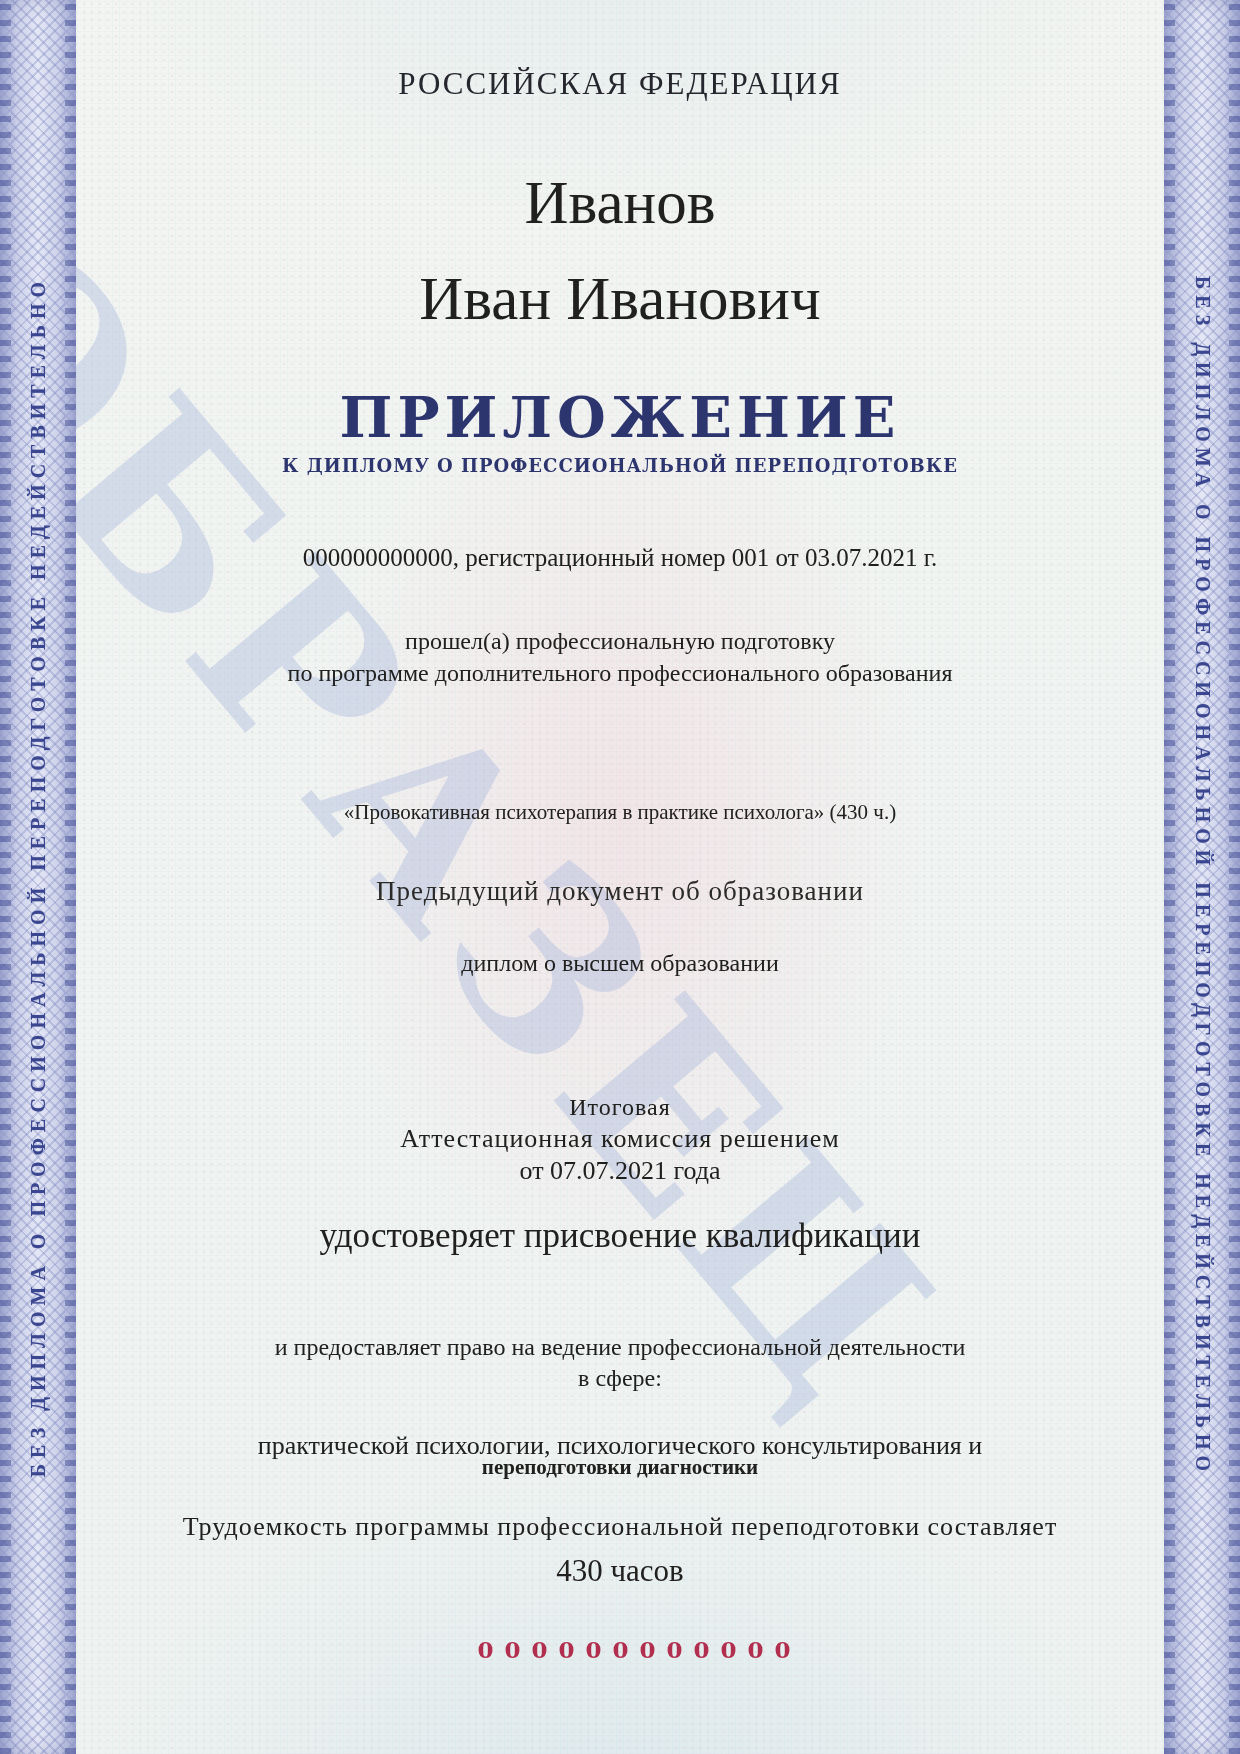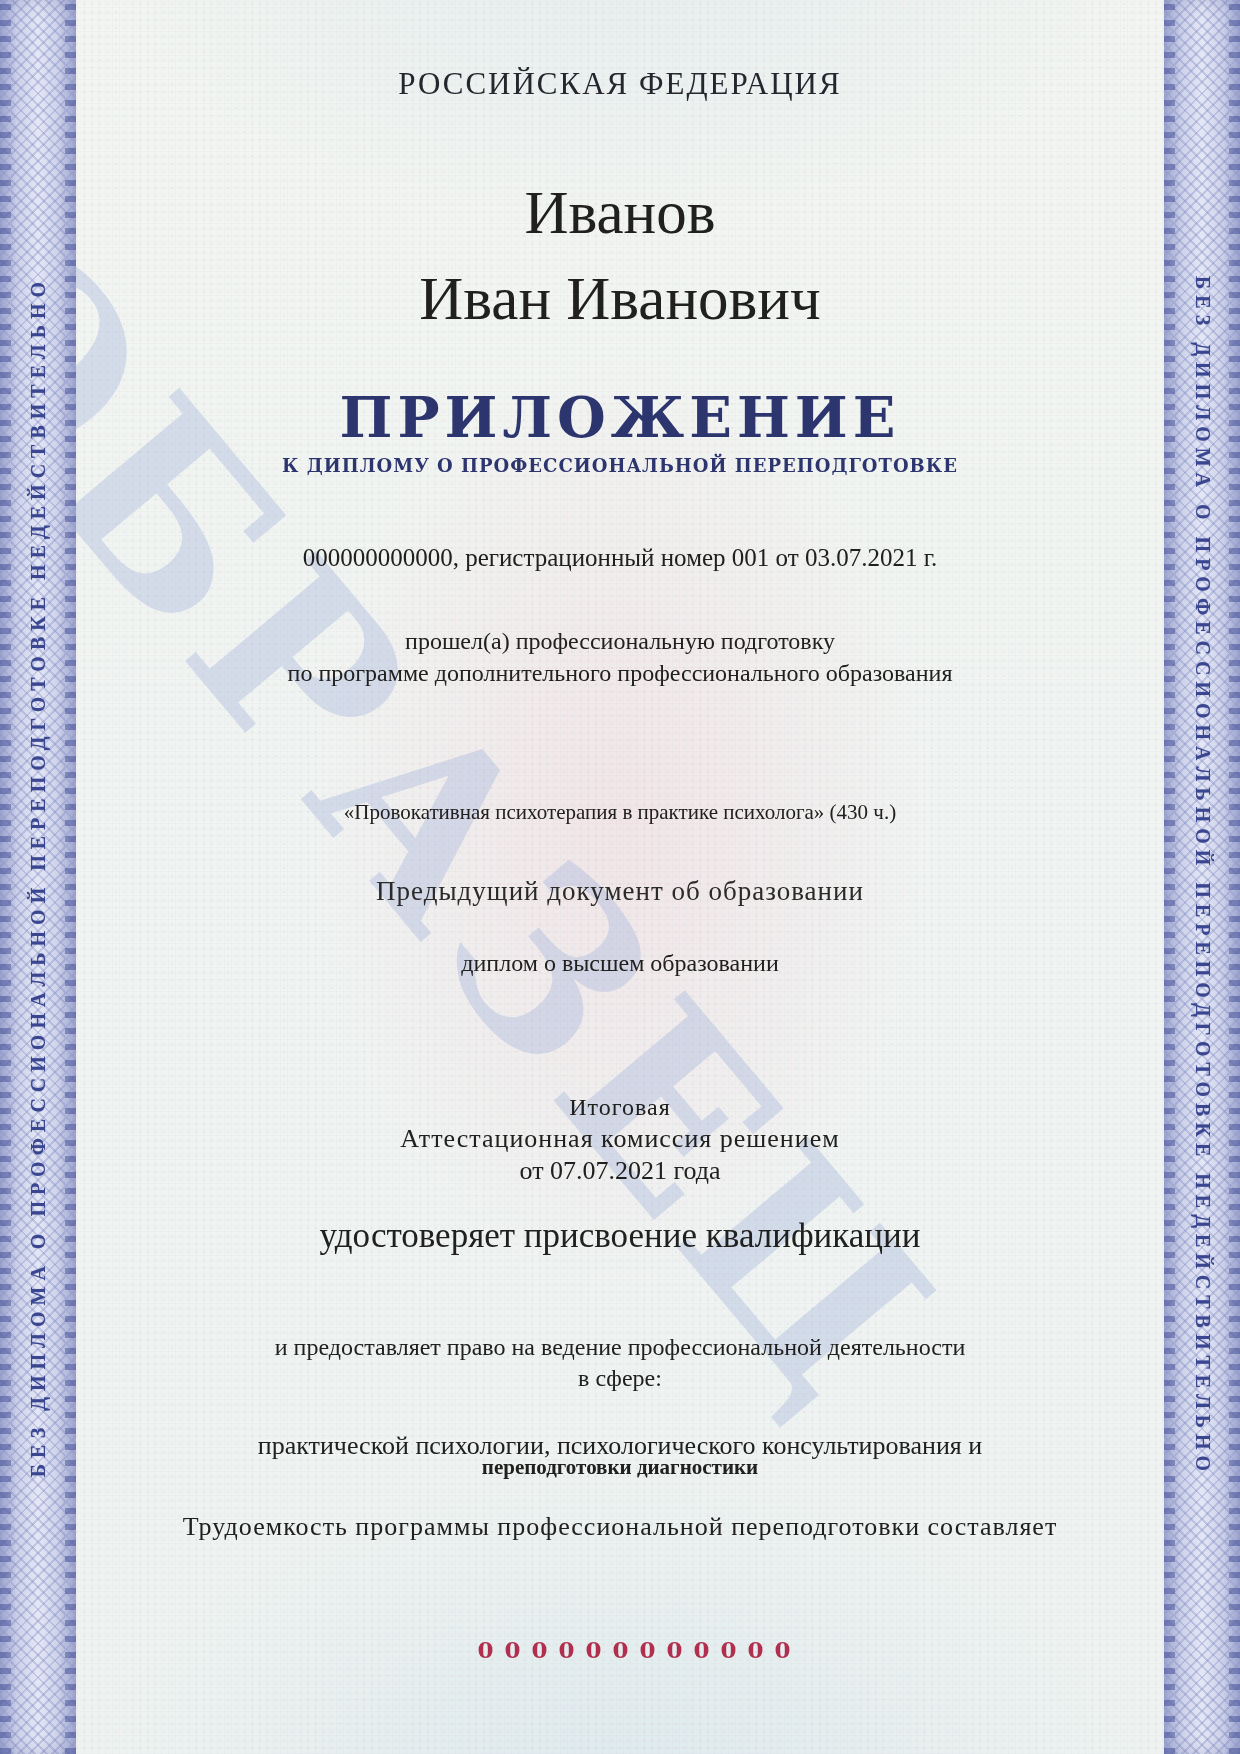--- a/index.html
+++ b/index.html
@@ -65,21 +65,21 @@
     text-shadow:0 0 1px rgba(58,70,144,0.4);
     white-space:nowrap;
   }
   .band-left .band-text { transform: rotate(180deg); }
 
   
   .content { position:absolute; inset:0; z-index:3; }
   .line { position:absolute; left:76px; right:76px; text-align:center; color:#20201f; }
 
   .country-header  { top:66px;  font-size:31px; letter-spacing:2px; color:#26262e; }
-  .holder-surname  { top:178px; font-size:61px; }
+  .holder-surname  { top:168px; font-size:61px; }
   .holder-name     { top:252px; font-size:61px;margin-top:12px; }
 
   .doc-title {
     top:384px; font-size:56px; font-weight:bold;
     font-family:"DejaVu Serif", serif;
     color:#2d356f; letter-spacing:5px;
   }
   .doc-subtitle {
     top:455px; font-size:18px; font-weight:bold;
     font-family:"DejaVu Serif", serif;
@@ -160,20 +160,21 @@
     <div class="line rights-1">и предоставляет право на ведение профессиональной деятельности</div>
 
     <div class="line rights-2">в сфере:</div>
 
     <div class="line sphere-1">практической психологии, психологического консультирования и</div>
 
     <div class="line sphere-2">переподготовки диагностики</div>
 
     <div class="line workload-line">Трудоемкость программы профессиональной переподготовки составляет</div>
 
+    <div class="line workload-value">430 часов</div>
 
     <div class="line form-number">000000000000</div>
 
   </div>
 
   <div class="band band-left">
     <span class="band-text">БЕЗ ДИПЛОМА О ПРОФЕССИОНАЛЬНОЙ ПЕРЕПОДГОТОВКЕ НЕДЕЙСТВИТЕЛЬНО</span>
   </div>
 
   <div class="band band-right">

